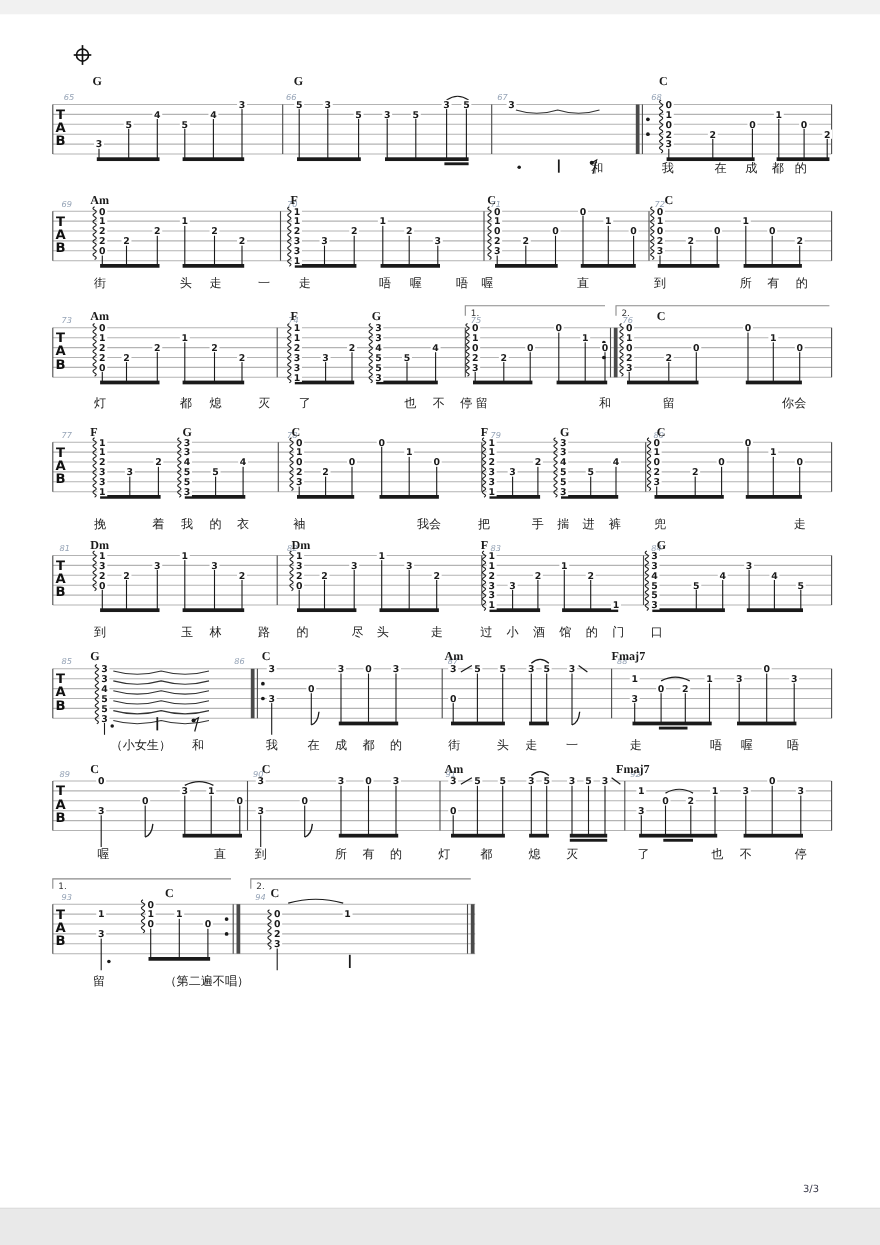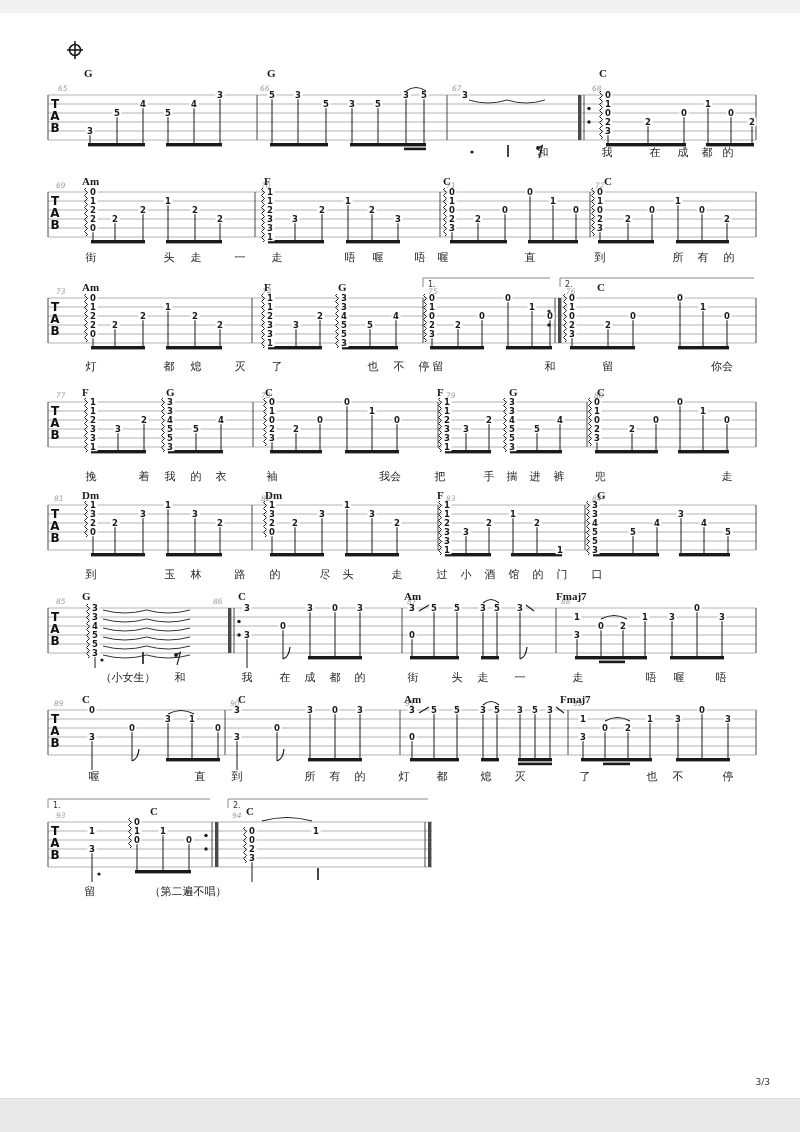--- a/index.html
+++ b/index.html
@@ -1,20 +1,20 @@
 <!DOCTYPE html>
 <html><head>
 <meta charset="utf-8">
 <style>
   html,body{margin:0;padding:0;background:#e9e9e9;}
   .page{position:relative;width:800px;height:1132px;background:#ffffff;overflow:hidden;
         font-family:"DejaVu Sans", sans-serif;}
   .band-top{position:absolute;left:0;top:0;width:800px;height:13px;background:#f1f1f1;}
   .band-bottom{position:absolute;left:0;top:1098px;width:800px;height:34px;background:#e9e9e9;border-top:1px solid #ddd;}
-  .footer{position:absolute;left:730px;top:1077px;width:40px;font-size:9px;color:#334;text-align:right;}
+  .footer{position:absolute;left:730px;top:1077px;width:40px;font-size:9px;color:#334;text-align:left;}
   svg text{font-family:"DejaVu Sans", sans-serif;}
   svg .fret{font-size:8.5px;font-weight:600;fill:#1a1a1a;text-anchor:middle;}
   svg .chord{font-family:"Liberation Serif", serif;font-weight:bold;font-size:11px;fill:#1a1a1a;}
   svg .mnum{font-size:7.5px;font-style:italic;fill:#95a3b6;}
   svg .clef{font-size:12px;font-weight:bold;fill:#111;text-anchor:middle;}
   svg .lyric{font-size:11px;fill:#222;text-anchor:middle;}
   svg .volta{font-size:8px;fill:#333;}
 </style>
 </head>
 <body>

